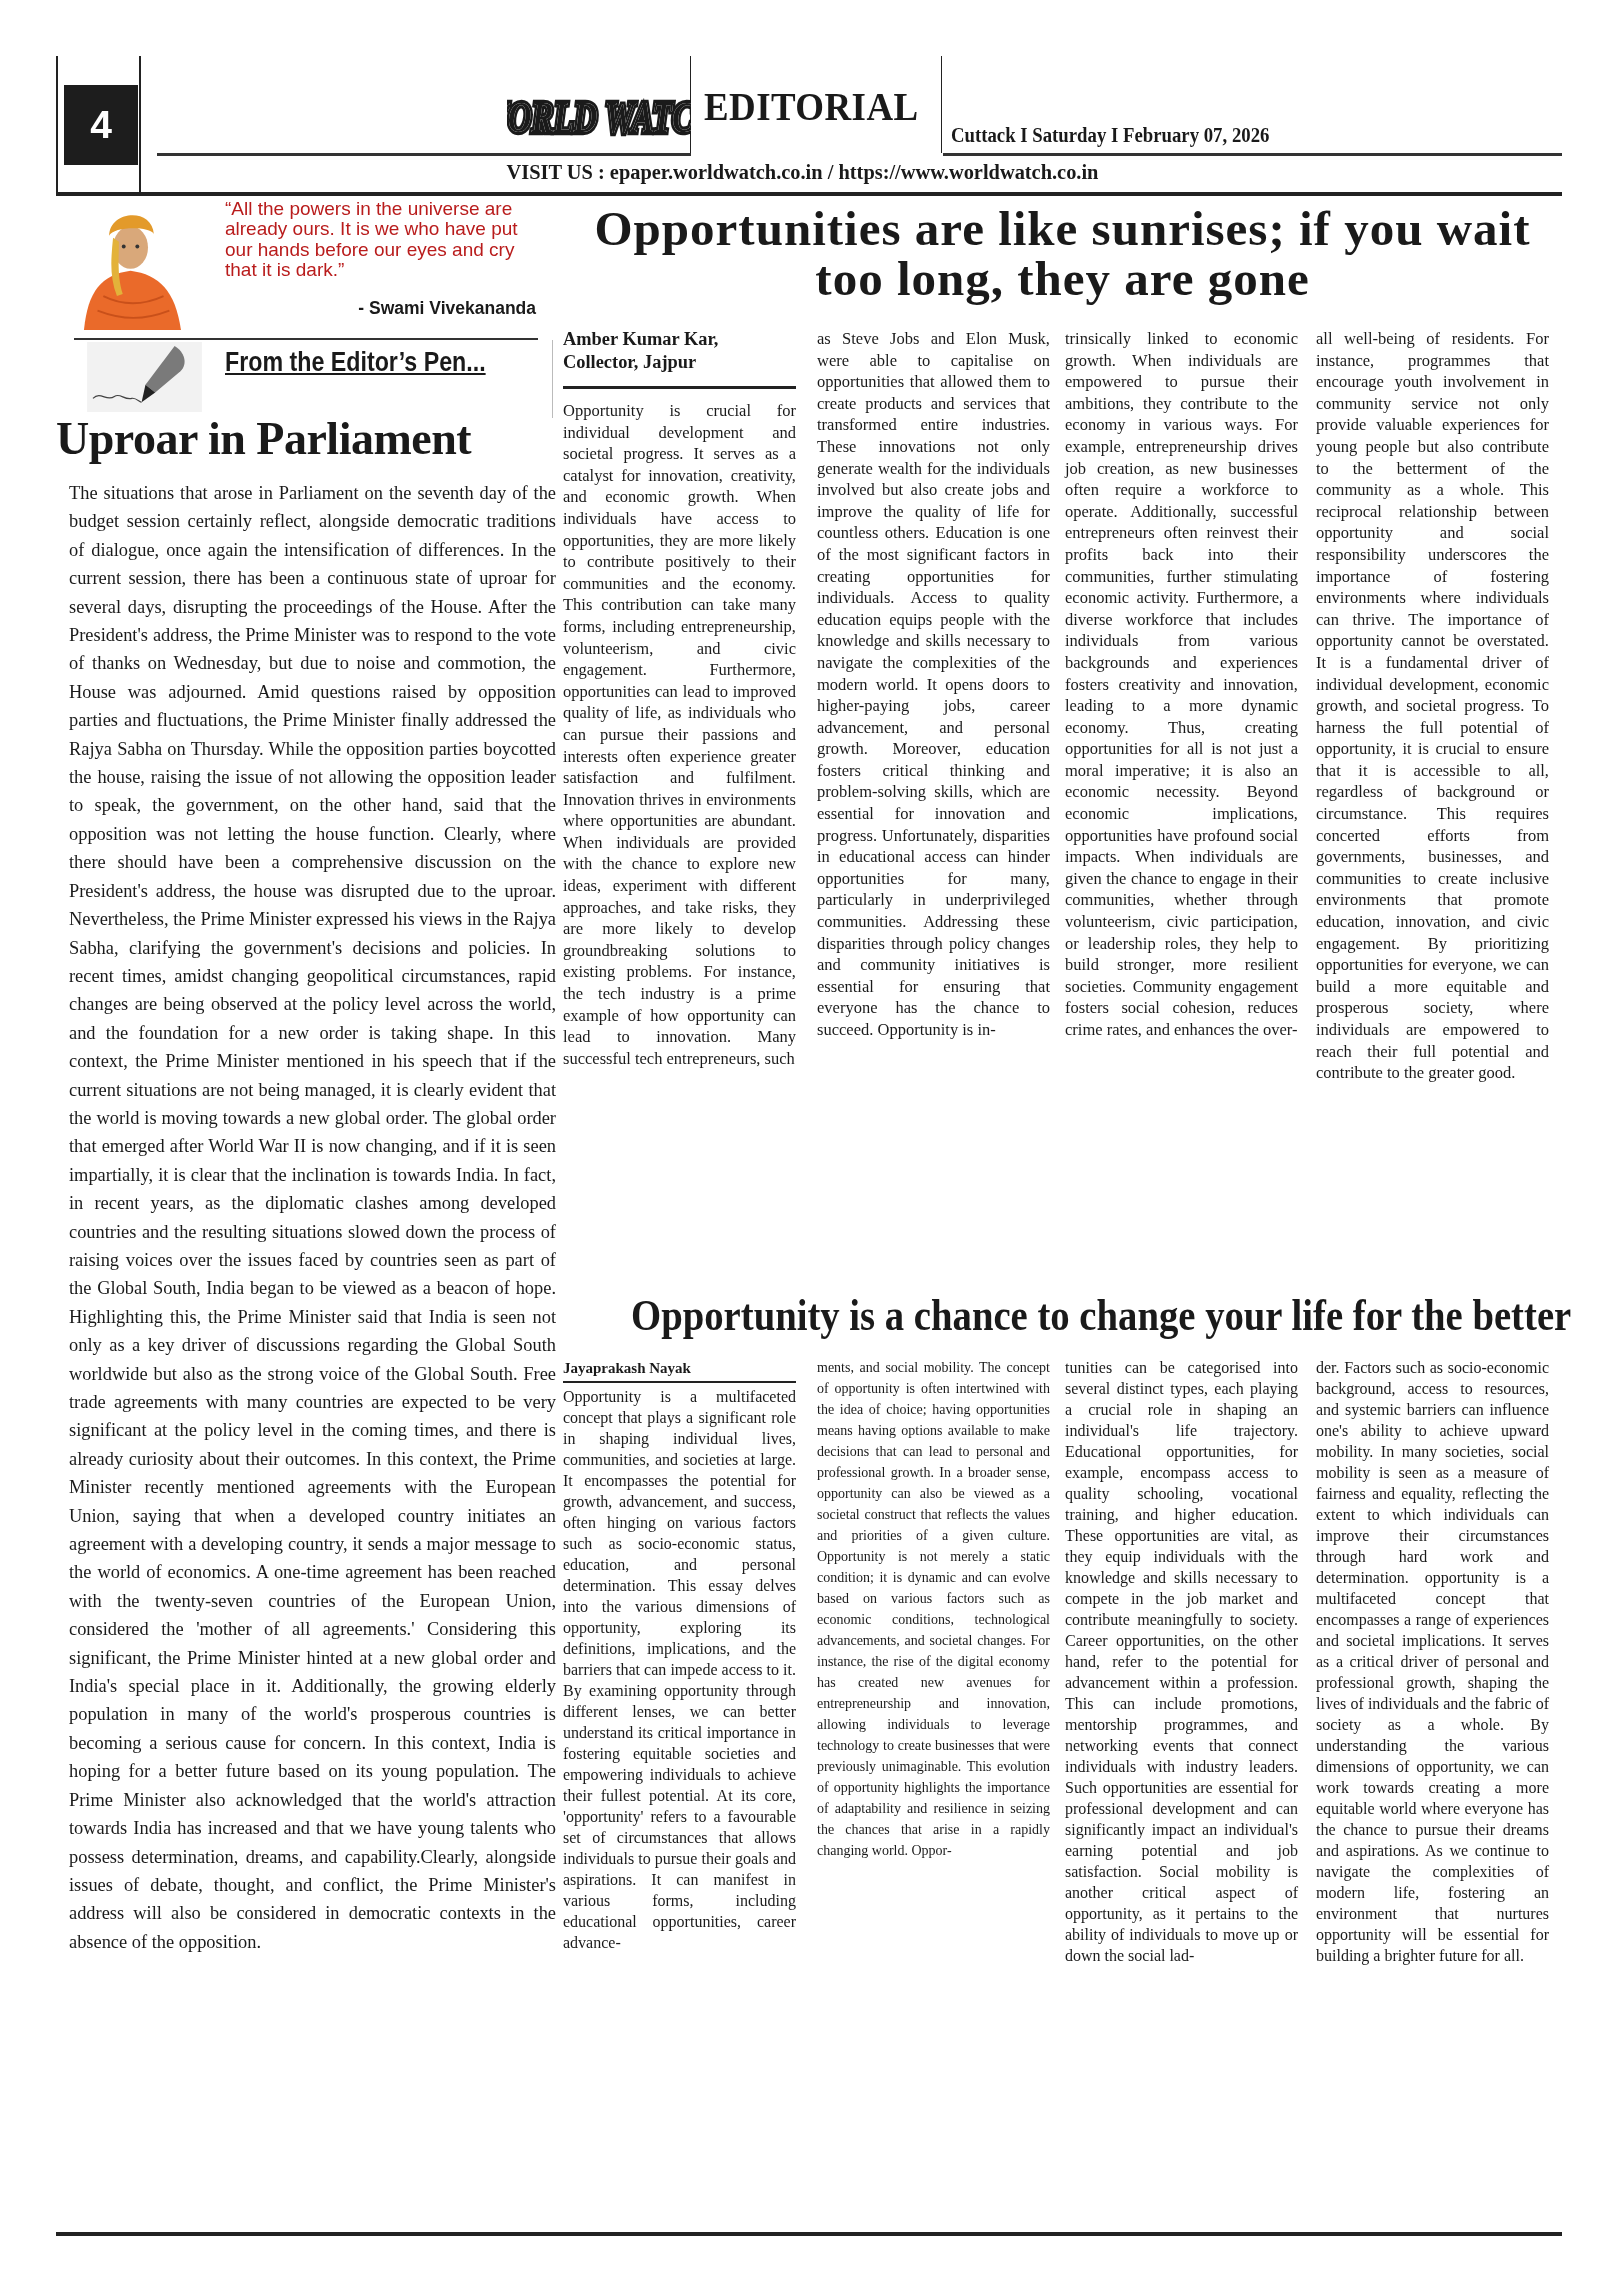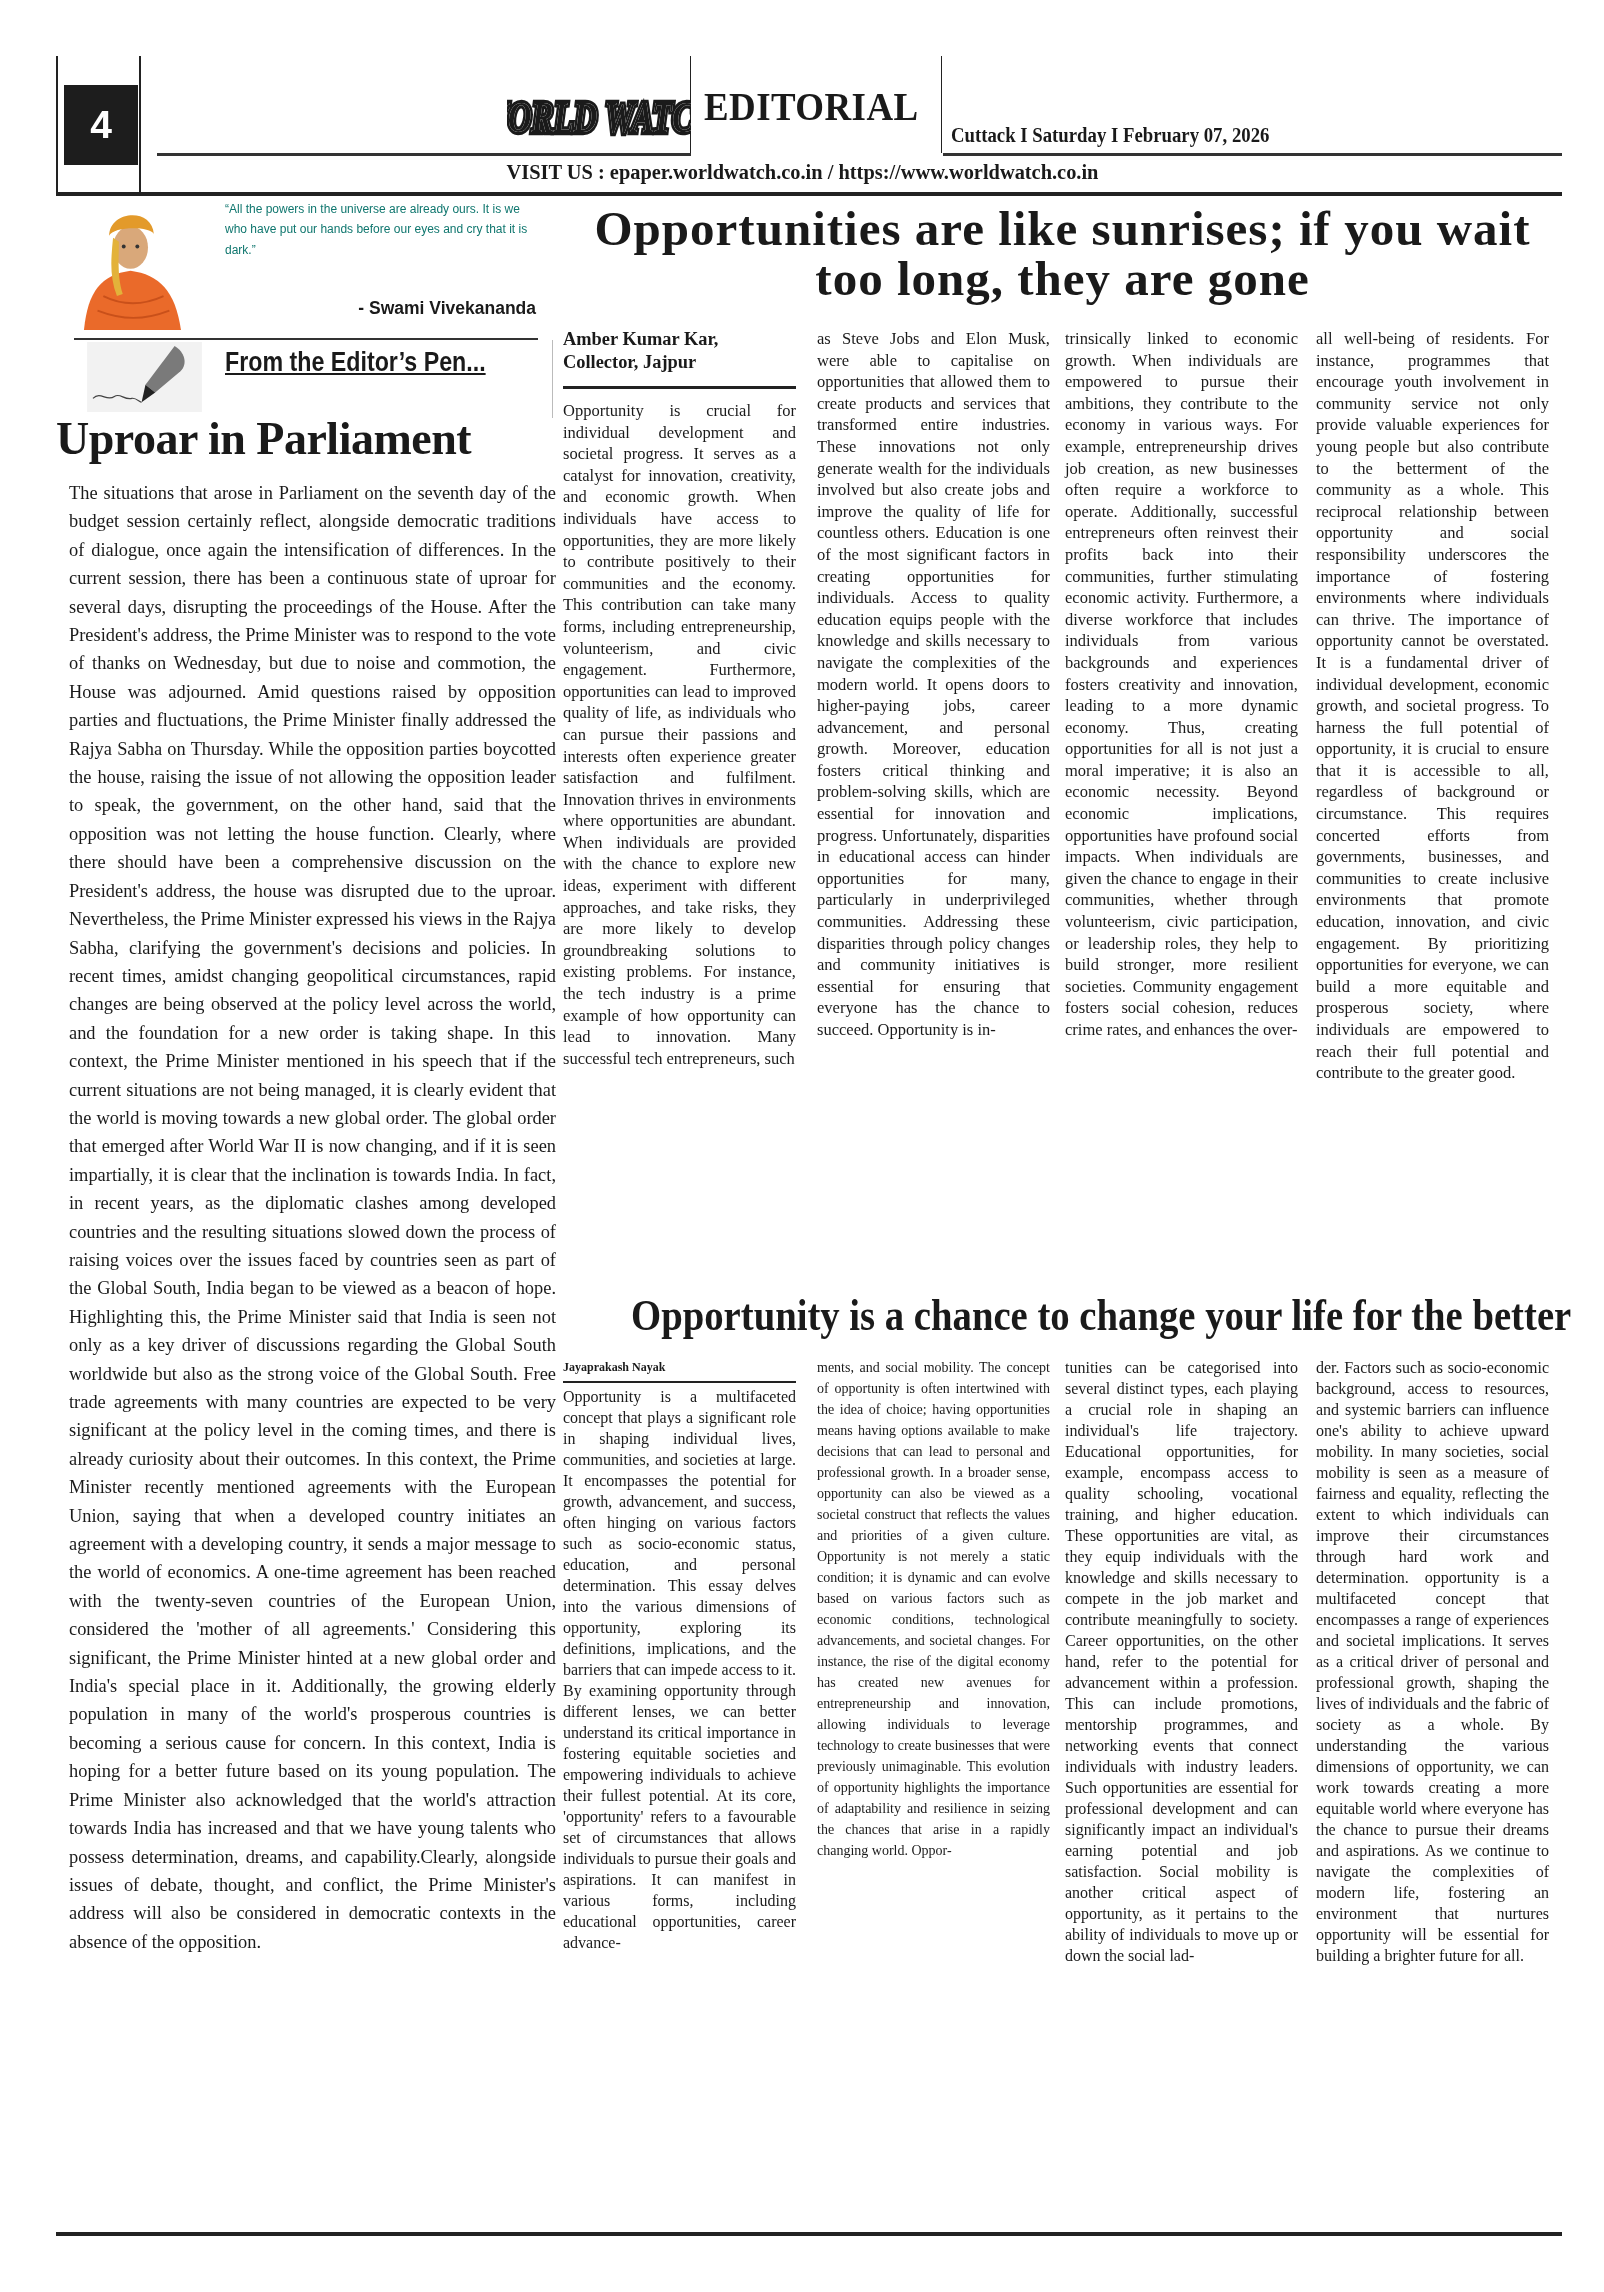--- a/index.html
+++ b/index.html
@@ -16,21 +16,21 @@
   .editorial-label { position:absolute; left:704px; top:82px; font-family:"Liberation Serif", serif; font-weight:bold;
                      font-size:41px; letter-spacing:0.5px; transform:scaleX(0.9); transform-origin:left; }
   .dateline { position:absolute; left:951px; top:124px; font-family:"Liberation Serif", serif; font-weight:bold;
               font-size:20.4px; transform:scaleX(0.92); transform-origin:left; white-space:nowrap; }
   .visit { position:absolute; left:0; width:1605px; top:161px; text-align:center; font-family:"Liberation Serif", serif;
            font-weight:bold; font-size:20.4px; }
 
   
   .portrait { position:absolute; left:74px; top:199px; width:115px; height:131px; }
   .quote { position:absolute; left:225px; top:199px; width:311px; font-family:"Liberation Sans", sans-serif;
-           font-size:12px; line-height:20.4px; color:#0f766e; }
+           font-size:19px; line-height:20.4px; color:#b91c1c; }
   .quote-author { position:absolute; left:225px; width:311px; top:298px; text-align:right;
                   font-family:"Liberation Sans", sans-serif; font-weight:bold; font-size:17.5px; }
 
   .pen-img { position:absolute; left:87px; top:342px; width:115px; height:70px; }
   .editor-pen { position:absolute; left:225px; top:347px; font-family:"Liberation Sans", sans-serif; font-weight:bold;
                 font-size:27px; text-decoration:underline; transform:scaleX(0.86); transform-origin:left; white-space:nowrap; }
 
   
   .ed-title { position:absolute; left:56px; top:412px; font-family:"Liberation Serif", serif; font-weight:bold;
               font-size:46px; letter-spacing:-0.5px; white-space:nowrap; }
@@ -43,21 +43,21 @@
   .byline1 { position:absolute; left:563px; top:328px; width:233px; font-weight:bold; font-size:18.4px; line-height:23px; }
   .byline1-rule { position:absolute; left:563px; top:386px; width:233px; height:2.9px; background:#222; }
   .col { position:absolute; font-size:16.5px; line-height:21.6px; text-align:justify; }
   .c1a { left:563px; top:400px; width:233px; }
   .c2a { left:817px; top:328px; width:233px; }
   .c3a { left:1065px; top:328px; width:233px; }
   .c4a { left:1316px; top:328px; width:233px; }
 
   .headline2 { position:absolute; left:561px; top:1291px; width:1001px; text-align:center; font-family:"Liberation Serif", serif;
                font-weight:bold; font-size:45px; line-height:49px; transform:scaleX(0.86); transform-origin:center; white-space:nowrap; }
-  .byline2 { position:absolute; left:563px; top:1360px; width:233px; font-weight:bold; font-size:12px; }
+  .byline2 { position:absolute; left:563px; top:1360px; width:233px; font-weight:bold; font-size:15px; }
   .byline2-rule { position:absolute; left:563px; top:1381px; width:233px; height:1.9px; background:#222; }
   .c1b { left:563px; top:1386px; width:233px; font-size:16px; line-height:21px; }
   .c2b { left:817px; top:1357px; width:233px; font-size:14px; line-height:21px; }
   .c3b { left:1065px; top:1357px; width:233px; font-size:16px; line-height:21px; }
   .c4b { left:1316px; top:1357px; width:233px; font-size:16px; line-height:21px; }
 
   .bottom-rule { position:absolute; left:56px; top:2232px; width:1506px; height:3.9px; background:#222; }
 </style>
 </head>
 <body>

